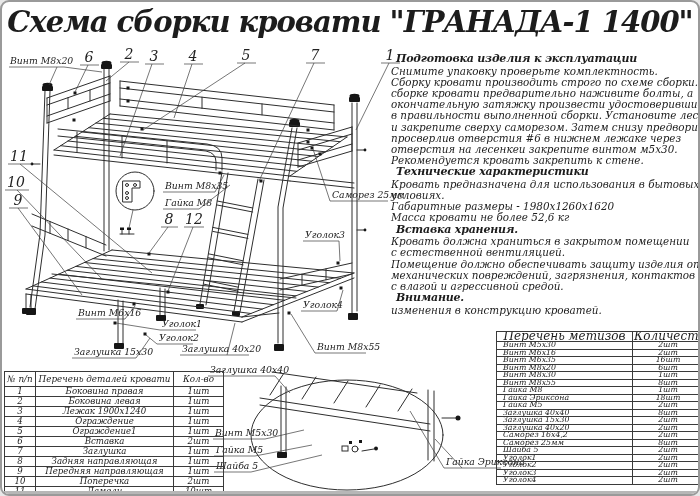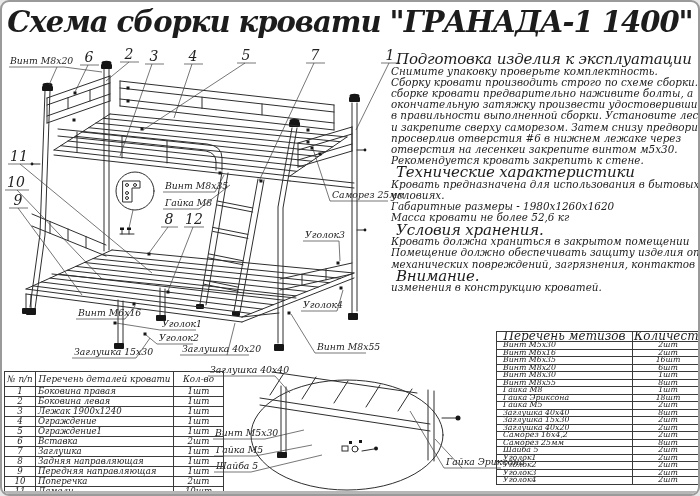--- a/index.html
+++ b/index.html
@@ -3,27 +3,27 @@
 <meta charset="utf-8">
 <style>
   html,body{margin:0;padding:0;background:#e8e8e8;}
   .page{position:relative;width:700px;height:496px;background:#fff;overflow:hidden;
         border:2px solid #9a9a9a;border-radius:9px;box-sizing:border-box;
         font-family:"DejaVu Serif", serif;color:#1c1c1c;}
   .title{position:absolute;top:3px;left:0;width:100%;text-align:center;
          font-style:italic;font-weight:bold;font-size:29px;letter-spacing:-1px;white-space:nowrap;}
   .instructions{position:absolute;left:389px;top:51px;width:303px;
                 font-style:italic;font-size:10.4px;line-height:11.2px;}
-  .sec-heading{font-weight:normal;font-size:15px;line-height:12.5px;padding-left:5px;letter-spacing:-0.2px;}
+  .sec-heading{font-weight:bold;font-size:11px;line-height:12.5px;padding-left:5px;letter-spacing:-0.2px;}
   .sec-line{white-space:nowrap;}
   table{border-collapse:collapse;table-layout:fixed;font-style:italic;}
   td,th{border:1px solid #3a3a3a;overflow:hidden;white-space:nowrap;font-weight:normal;}
   .parts-table{position:absolute;left:2px;top:369px;width:210px;font-size:8.6px;}
   .parts-table th{height:12px;font-size:8.8px;}
-  .parts-table td{height:9px;line-height:9px;padding:0 2px;}
+  .parts-table td{height:9px;line-height:9px;padding:0 2px;text-align:center;}
   .parts-table td:first-child{text-align:center;}
   .parts-table td:last-child{text-align:center;}
   .hw-table{position:absolute;left:494px;top:329px;width:201px;font-size:7.8px;}
   .hw-table th{height:7px;line-height:7px;font-size:12px;}
   .hw-table td{height:6.2px;line-height:6.5px;padding:0 6px;}
   .hw-table td:last-child{text-align:center;padding:0 2px;}
   svg{position:absolute;left:0;top:0;}
   .ln{stroke:#2e2e2e;stroke-width:1;fill:none;stroke-linecap:round;}
   .lead{stroke:#3c3c3c;stroke-width:0.7;fill:none;}
   .blk{fill:#161616;stroke:none;}
@@ -234,24 +234,26 @@
       <div class="sec-line">в правильности выполненной сборки. Установите лесенку</div>
       <div class="sec-line">и закрепите сверху саморезом. Затем снизу предворительно</div>
       <div class="sec-line">просверлив отверстия #6 в нижнем лежаке через</div>
       <div class="sec-line">отверстия на лесенкеи закрепите винтом м5х30.</div>
       <div class="sec-line">Рекомендуется кровать закрепить к стене.</div>
       <div class="sec-heading">Технические характеристики</div>
       <div class="sec-line">Кровать предназначена для использования в бытовых</div>
       <div class="sec-line">условиях.</div>
       <div class="sec-line">Габаритные размеры - 1980х1260х1620</div>
       <div class="sec-line">Масса кровати не более 52,6 кг</div>
-      <div class="sec-heading">Условия хранения.</div>
+      <div class="sec-heading">Вставка хранения.</div>
       <div class="sec-line">Кровать должна храниться в закрытом помещении</div>
+      <div class="sec-line">с естественной вентиляцией.</div>
       <div class="sec-line">Помещение должно обеспечивать защиту изделия от</div>
       <div class="sec-line">механических повреждений, загрязнения, контактов</div>
+      <div class="sec-line">с влагой и агрессивной средой.</div>
       <div class="sec-heading">Внимание.</div>
       <div class="sec-line">изменения в конструкцию кроватей.</div>
     </div>
 
   <table class="parts-table">
     <thead>
       <tr>
         <th style="width:28px">№ п/п</th>
         <th style="width:135px">Перечень деталей кровати</th>
         <th style="width:47px">Кол-во</th>

